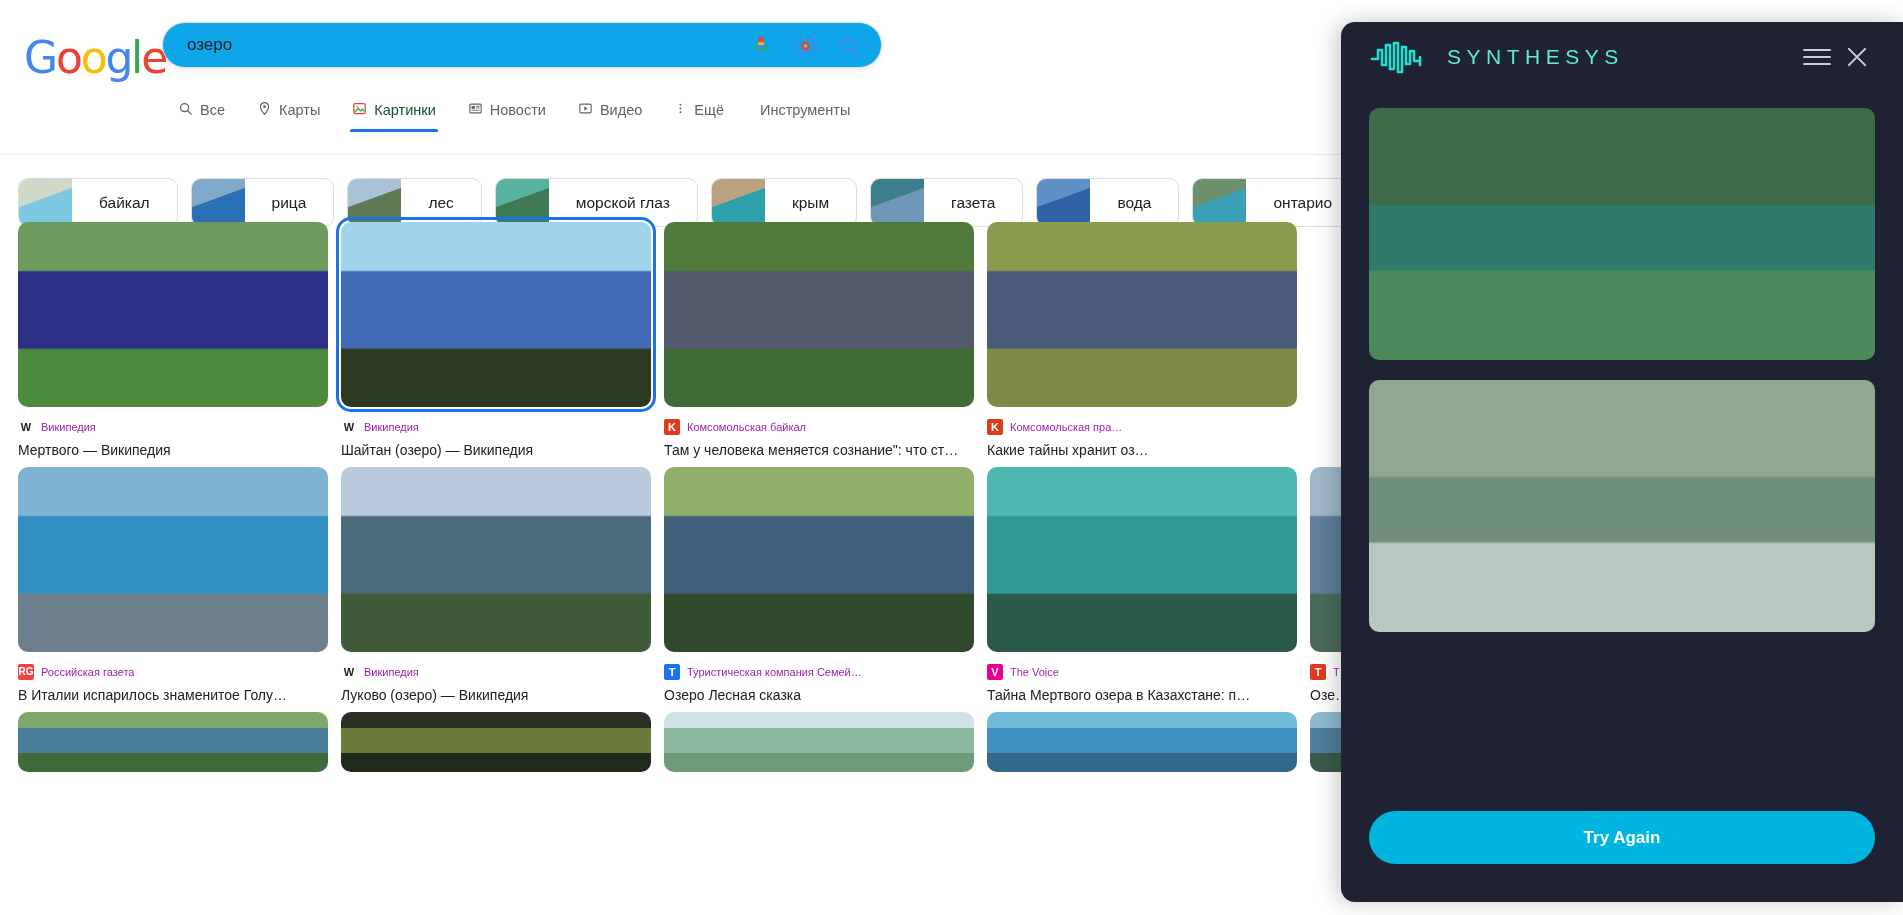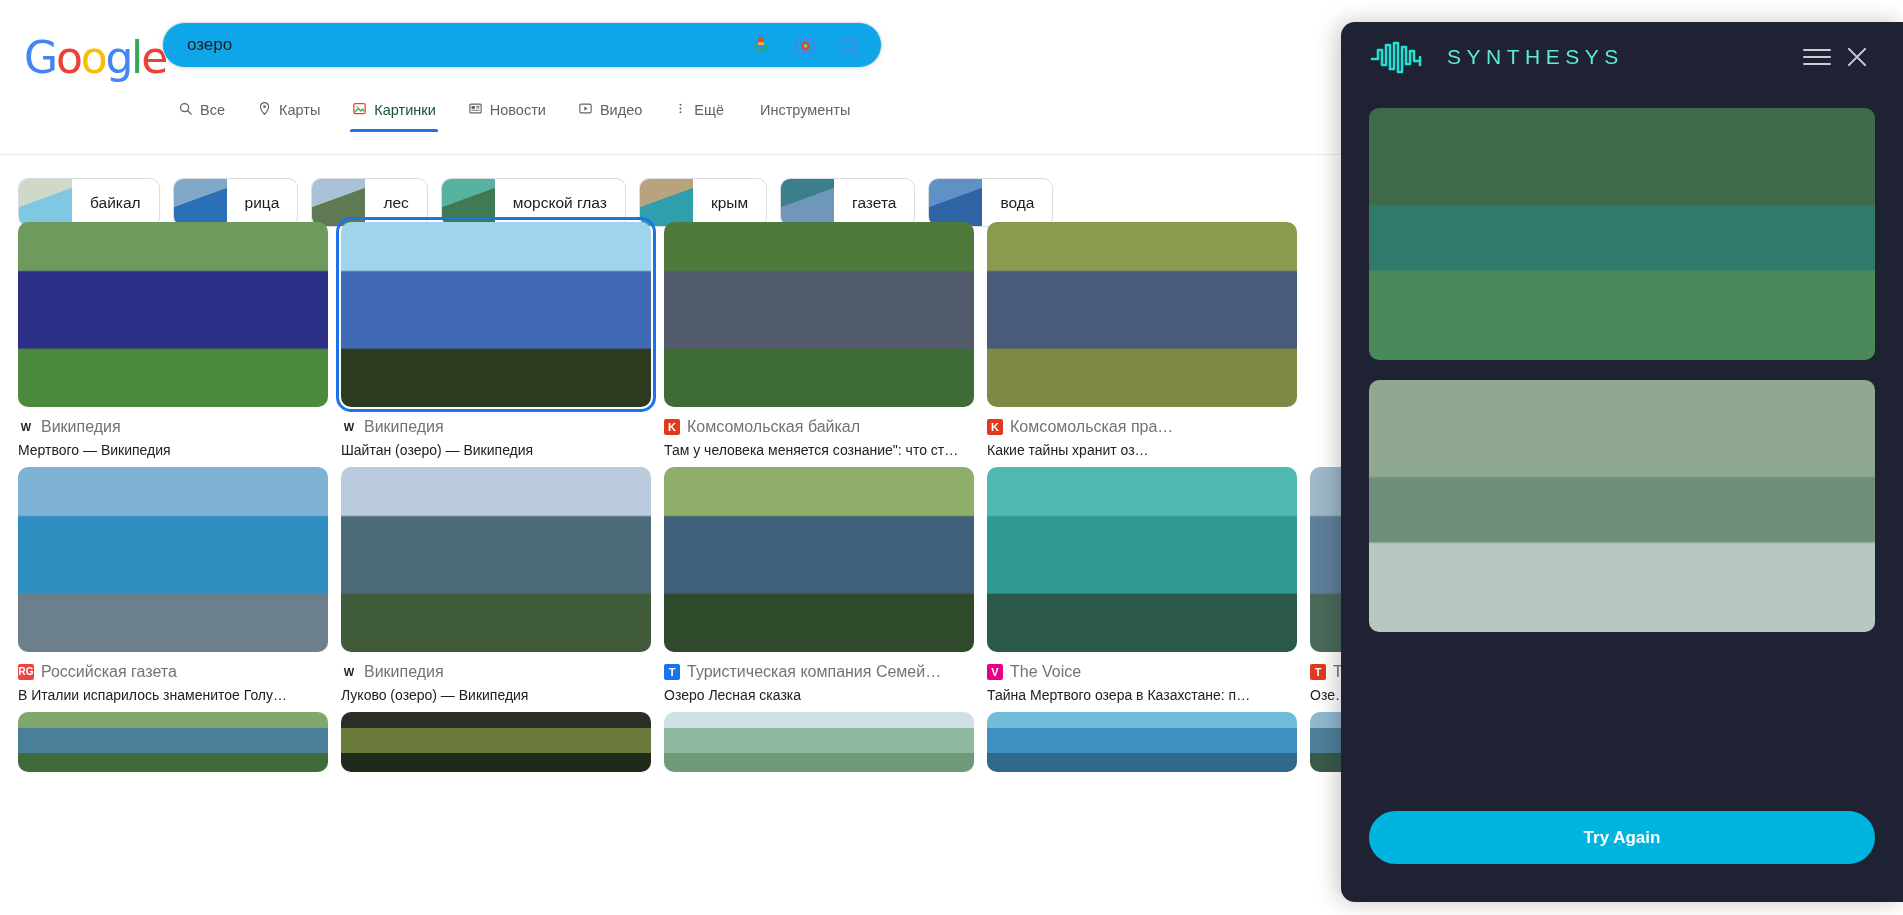--- a/index.html
+++ b/index.html
@@ -69,42 +69,42 @@
   .nav-rule { position:absolute; left:0; top:154px; width:1903px; height:1px; background:#ebebeb; }
 
   
   .chips { position: absolute; top: 178px; left: 18px; display: flex; gap: 13px; }
   .chip {
     height: 49px; border: 1px solid #dadce0; border-radius: 10px;
     background: #fff; display: flex; align-items: center; overflow: hidden;
     cursor: pointer; white-space: nowrap;
   }
   .chip-thumb { width: 53px; height: 47px; flex: none; }
-  .chip-label { padding: 0 18px; font-size: 15.5px; color: #202124; }
+  .chip-label { padding: 0 27px; font-size: 15.5px; color: #202124; }
 
   .chips-next {
     position: absolute; right: 6px; top: 186px;
     width: 34px; height: 34px; display:flex; align-items:center; justify-content:center;
     cursor: pointer; color:#5f6368;
   }
 
   
   .grid { position: absolute; top: 222px; left: 18px; width: 1880px; }
   .grid-row { display: flex; gap: 13px; margin-bottom: 8px; }
   .card { width: 310px; cursor: pointer; }
   .card.sel .thumb { outline: 3px solid #1a73e8; outline-offset: 2px; }
   .thumb {
     width: 100%; height: 185px; border-radius: 10px; overflow: hidden;
     position: relative; background:#e8eaed;
   }
   .meta { display:flex; align-items:center; gap:7px; margin-top: 12px; height:16px; }
   .fav { width: 16px; height: 16px; flex:none; border-radius:2px;
          display:flex; align-items:center; justify-content:center;
          font-size: 11px; font-weight: 700; color:#fff; line-height:1; overflow:hidden;}
-  .src { font-size: 16px; color: #737373; white-space: nowrap; overflow:hidden; text-overflow: ellipsis; }
+  .src { font-size: 11px; color: #a21caf; white-space: nowrap; overflow:hidden; text-overflow: ellipsis; }
   .title {
     margin-top: 6px; font-size: 14px; color: #202124; line-height: 18px;
     white-space: nowrap; overflow: hidden; text-overflow: ellipsis;
   }
 
   
   .grid-row.partial .thumb { height: 60px; }
 
   
   .panel {
@@ -270,20 +270,24 @@
       <div class="chip-thumb" style="background:linear-gradient(160deg,#b9a37e 0%,#b9a37e 42%,#2f9fae 43%,#2f9fae 100%)"></div>
       <div class="chip-label">крым</div>
     </div>
     <div class="chip">
       <div class="chip-thumb" style="background:linear-gradient(160deg,#3c7f8c 0%,#3c7f8c 42%,#6f97ba 43%,#6f97ba 100%)"></div>
       <div class="chip-label">газета</div>
     </div>
     <div class="chip">
       <div class="chip-thumb" style="background:linear-gradient(160deg,#5f90c6 0%,#5f90c6 42%,#2e63a6 43%,#2e63a6 100%)"></div>
       <div class="chip-label">вода</div>
+    </div>
+    <div class="chip">
+      <div class="chip-thumb" style="background:linear-gradient(160deg,#6d8f6a 0%,#6d8f6a 42%,#3aa0b5 43%,#3aa0b5 100%)"></div>
+      <div class="chip-label">онтарио</div>
     </div>
   </div>
 
 <div class="chips-next">
   <svg width="26" height="26" viewBox="0 0 24 24">
       <path d="M9 4.5 L17 12 L9 19.5" fill="none" stroke="#3c4043" stroke-width="2.4" stroke-linecap="round" stroke-linejoin="round"></path>
     </svg>
 </div>
 
 <div class="grid" id="grid">

